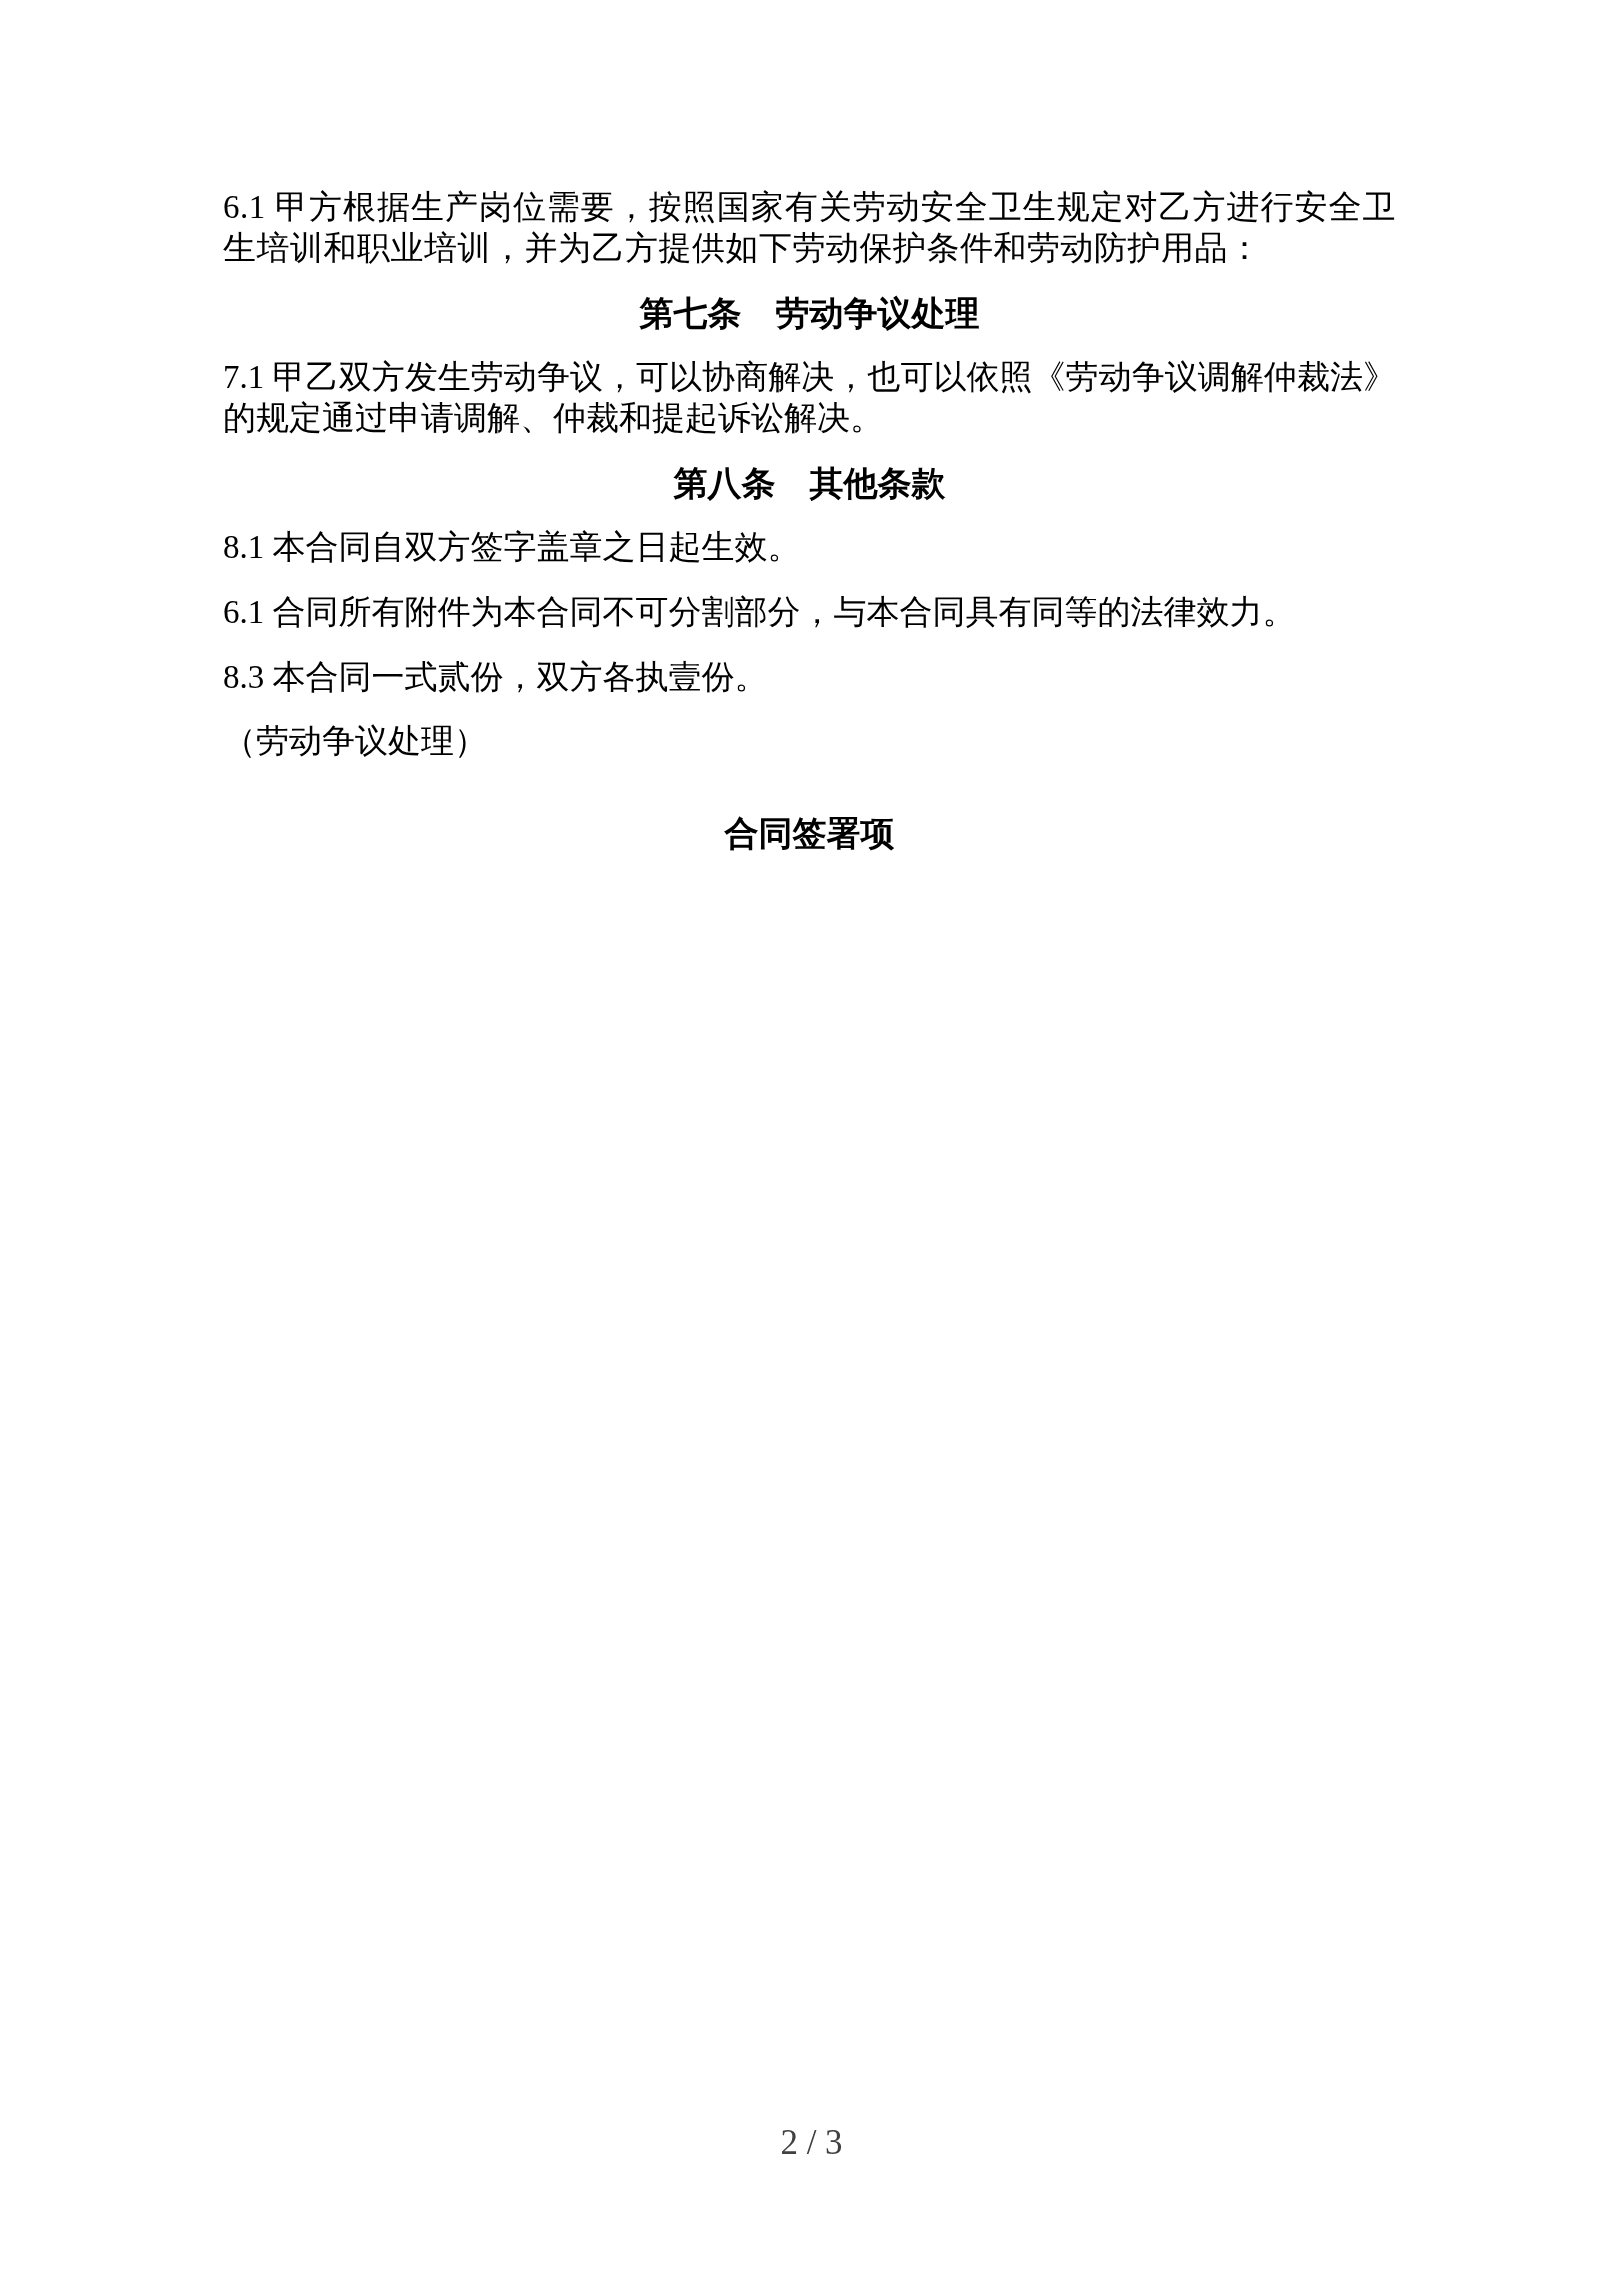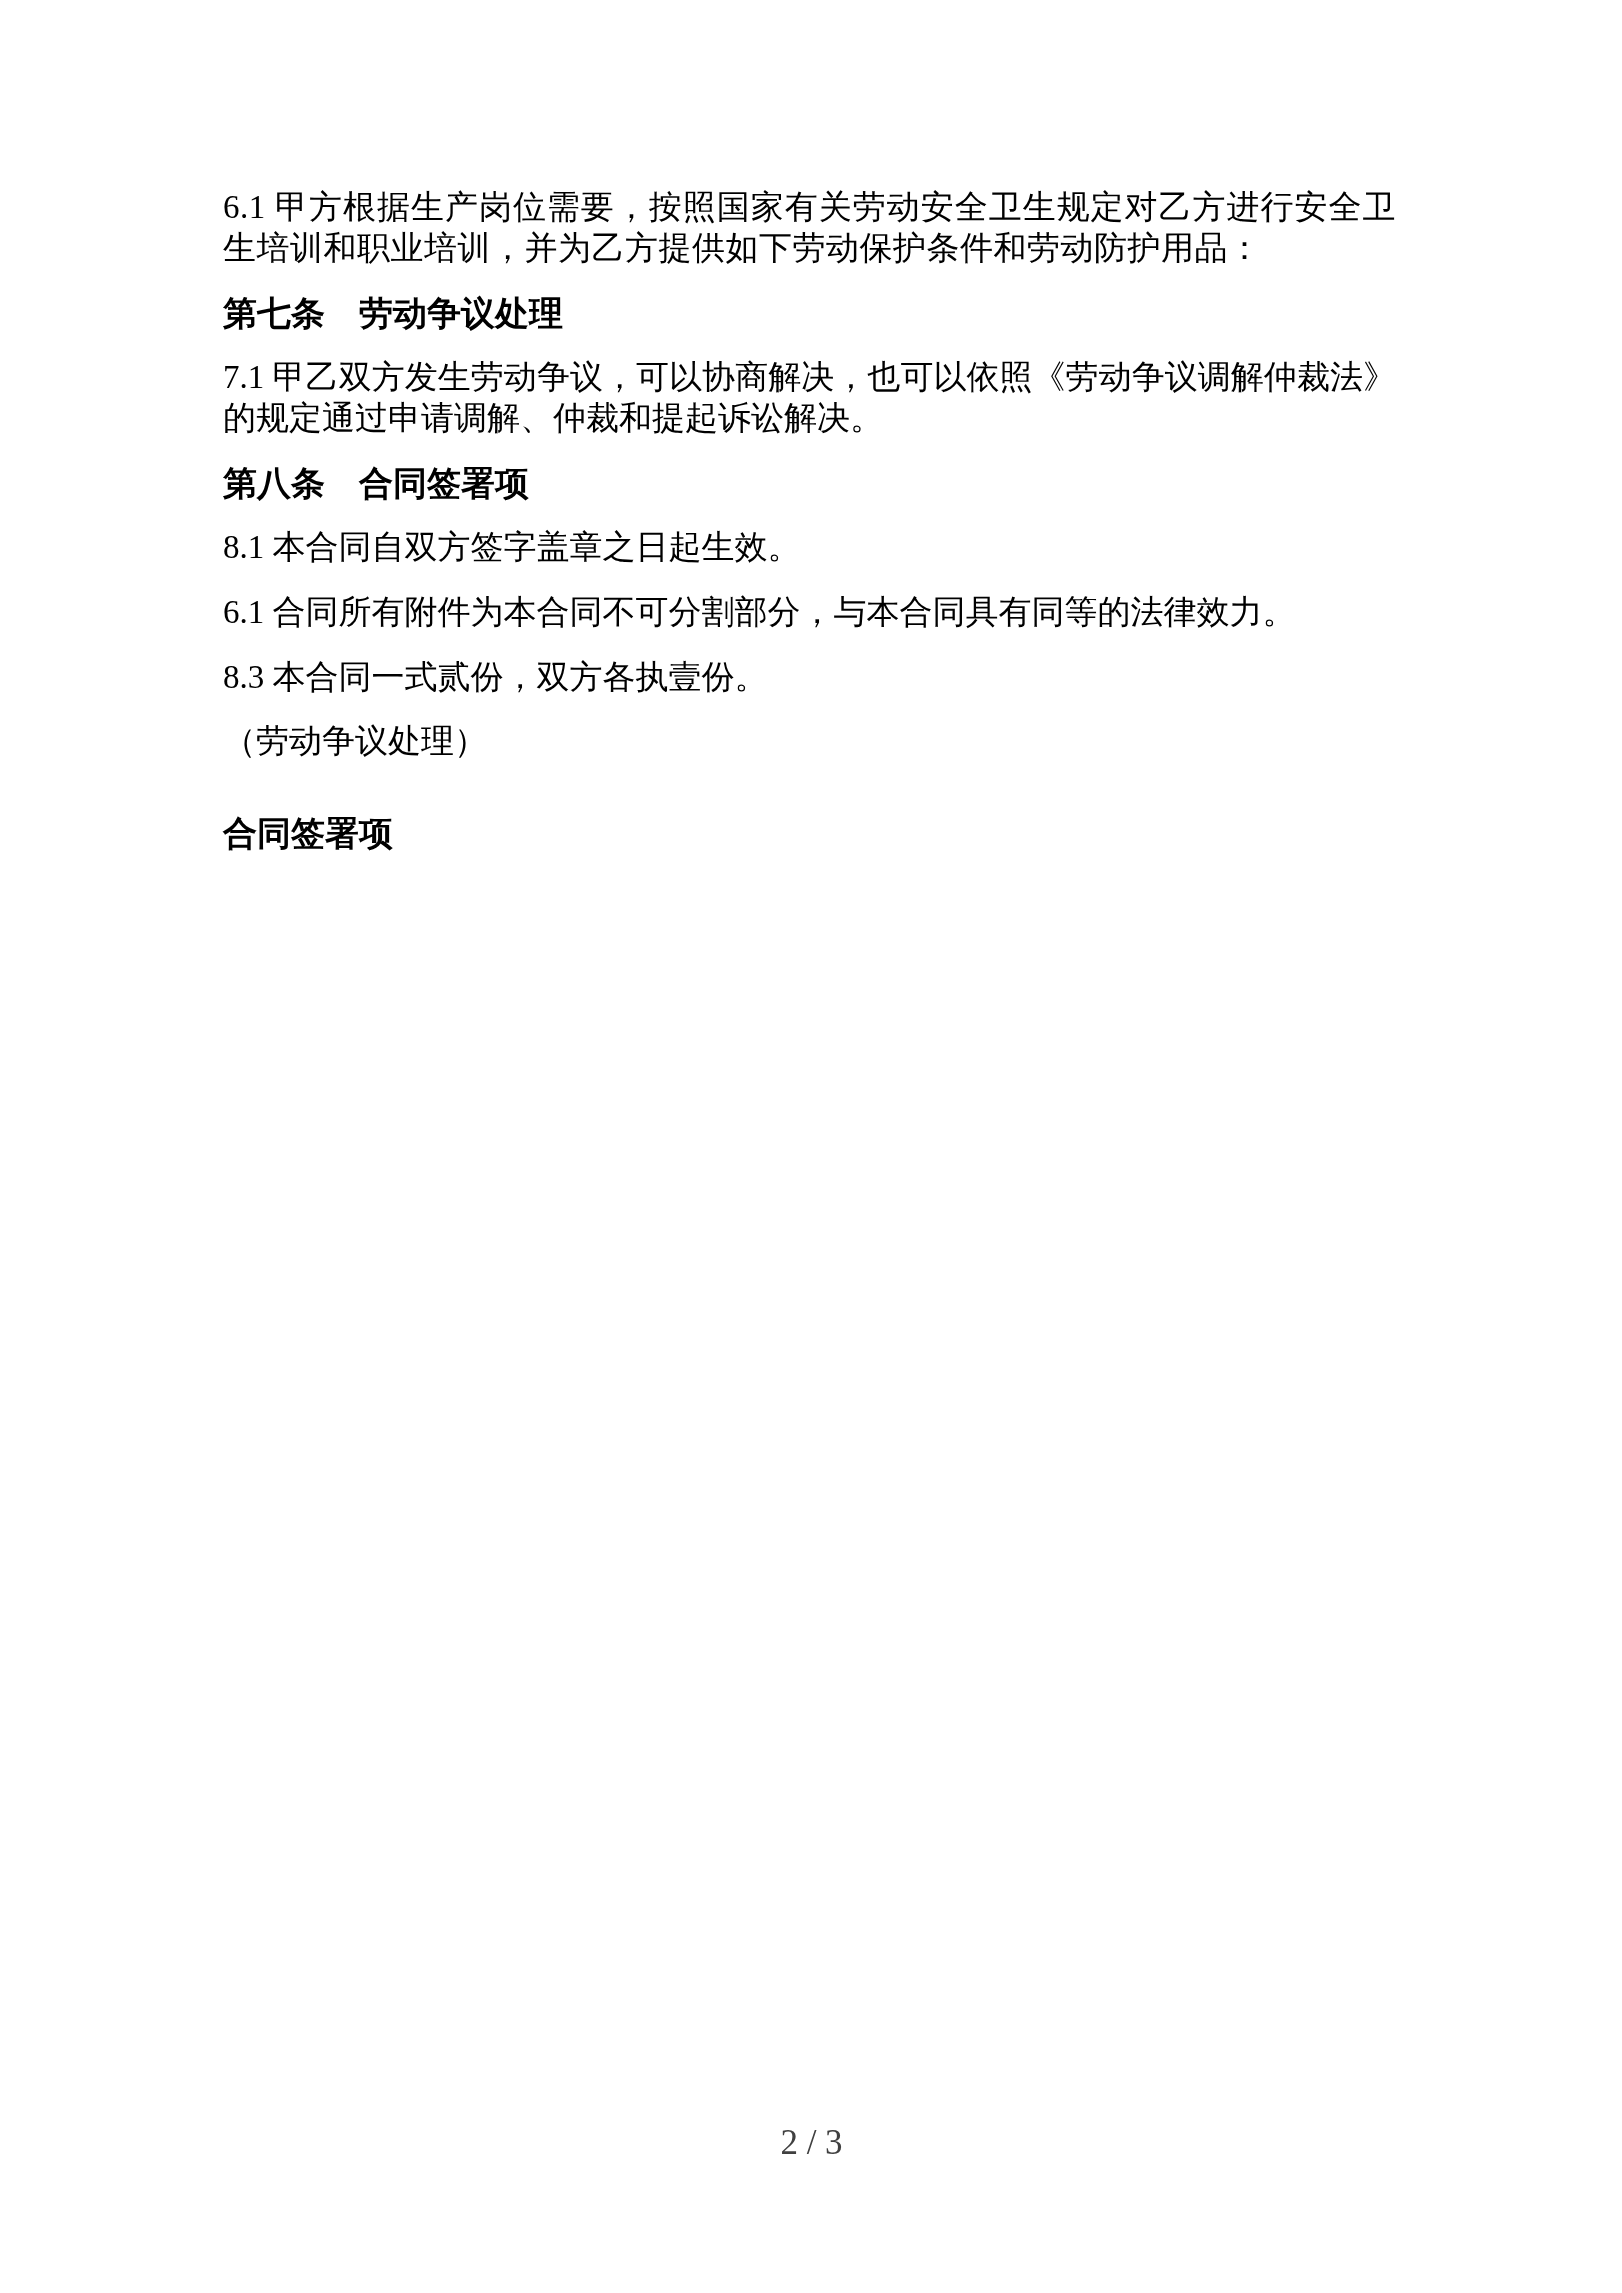--- a/index.html
+++ b/index.html
@@ -33,20 +33,21 @@
   .body-para.wide-track {
     letter-spacing: 0.5px;
   }
   .heading {
     font-family: "Liberation Sans", "DejaVu Sans", sans-serif;
     font-weight: bold;
     font-size: 34px;
     line-height: 41px;
     margin: 0 0 23.6px 0;
     color: #000000;
+    text-align: center;
   }
   .end-note {
     margin-bottom: 51px;
   }
   .footer {
     position: absolute;
     left: 0;
     right: 0;
     top: 2125px;
     text-align: center;
@@ -62,21 +63,21 @@
 <div class="page">
 
   <div class="content">
 
     <p class="body-para wide-track">6.1 甲方根据生产岗位需要，按照国家有关劳动安全卫生规定对乙方进行安全卫生培训和职业培训，并为乙方提供如下劳动保护条件和劳动防护用品：</p>
 
     <h2 class="heading">第七条　劳动争议处理</h2>
 
     <p class="body-para">7.1 甲乙双方发生劳动争议，可以协商解决，也可以依照《劳动争议调解仲裁法》的规定通过申请调解、仲裁和提起诉讼解决。</p>
 
-    <h2 class="heading">第八条　合同签署项</h2>
+    <h2 class="heading">第八条　其他条款</h2>
 
     <p class="body-para">8.1 本合同自双方签字盖章之日起生效。</p>
 
     <p class="body-para">6.1 合同所有附件为本合同不可分割部分，与本合同具有同等的法律效力。</p>
 
     <p class="body-para">8.3 本合同一式贰份，双方各执壹份。</p>
 
     <p class="body-para end-note">（劳动争议处理）</p>
 
     <h2 class="heading">合同签署项</h2>

